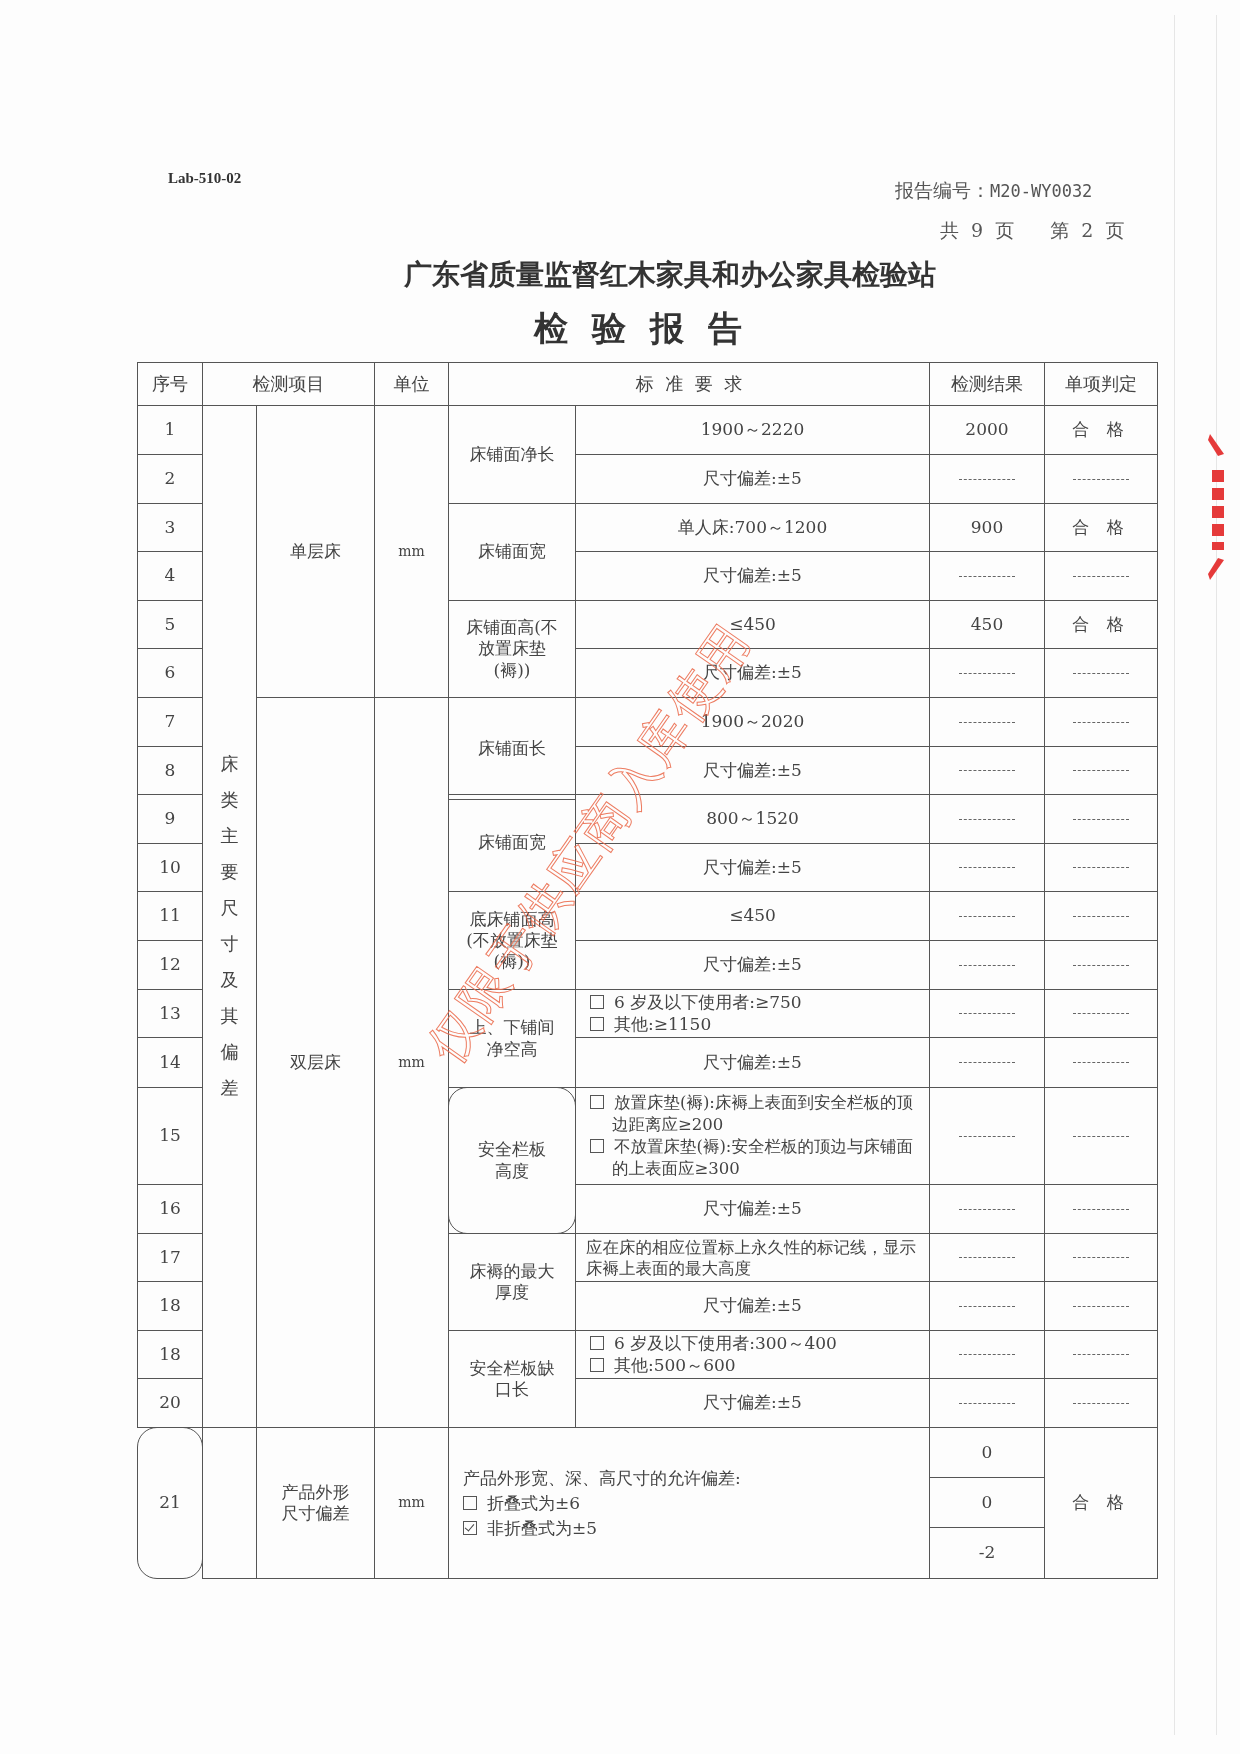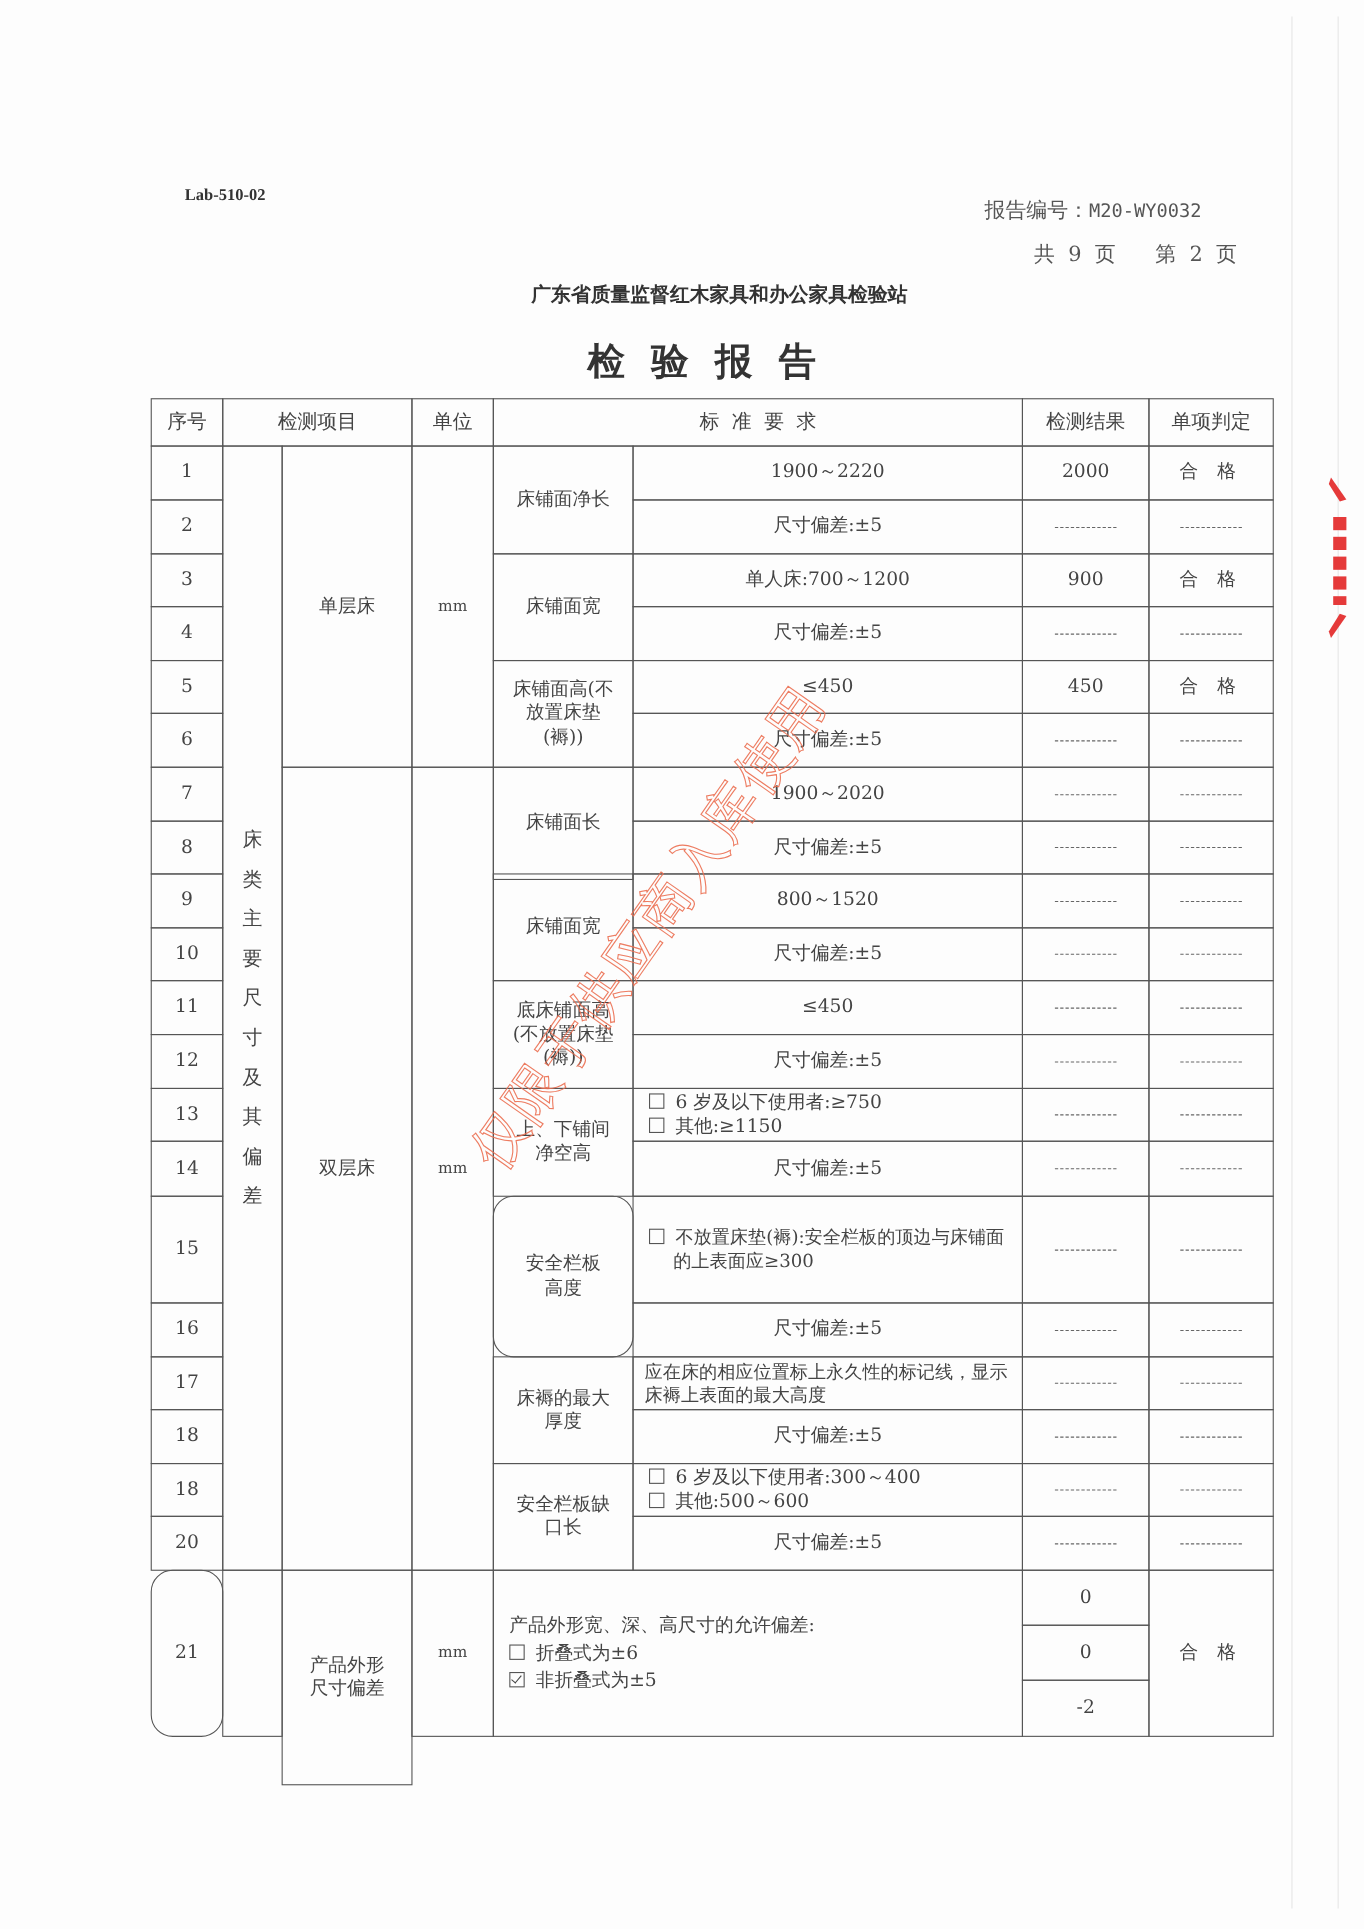--- a/index.html
+++ b/index.html
@@ -2,21 +2,21 @@
 <html><head>
 <meta charset="utf-8">
 <style>
   html, body { margin:0; padding:0; }
   body { width:1240px; height:1754px; background:#fdfdfd; position:relative; overflow:hidden;
          font-family:"DejaVu Serif","Liberation Serif",serif; color:#3a3a3a; }
   .abs { position:absolute; }
   .lab { left:168px; top:170px; font-family:"Liberation Serif",serif; font-weight:bold; font-size:15px; color:#333; }
   .report-no { left:895px; top:178px; font-size:19px; color:#555; }
   .page-no { left:940px; top:218px; font-size:19px; color:#555; word-spacing:6px; }
-  .org-title { left:344px; width:620px; top:256px; text-align:center; font-family:"DejaVu Sans",sans-serif; font-weight:bold; font-size:18px; color:#333; letter-spacing:0px; }
+  .org-title { left:360px; width:620px; top:256px; text-align:center; font-family:"DejaVu Sans",sans-serif; font-weight:bold; font-size:28px; color:#333; letter-spacing:0px; }
   .doc-title { left:500px; width:300px; top:306px; text-align:center; font-family:"DejaVu Sans",sans-serif; font-weight:bold; font-size:34px; color:#333; letter-spacing:24px; }
   .cell { position:absolute; box-sizing:border-box; border:1px solid #555; display:flex; align-items:center; justify-content:center; text-align:center; font-size:17px; color:#444; line-height:1.25; background:transparent; }
   .cell.left { justify-content:flex-start; text-align:left; padding-left:8px; }
   .hdr { font-size:18px; color:#444; }
   .vert { flex-direction:column; font-size:18px; line-height:36px; }
   .dash { display:block; width:56px; border-top:1.5px dashed #666; height:0; }
   .opt { display:block; }
   .box { display:inline-block; width:12px; height:12px; border:1px solid #555; margin-right:10px; vertical-align:-1px; position:relative; }
   .box.checked::after { content:""; position:absolute; left:3px; top:0px; width:4px; height:8px; border-right:1.5px solid #444; border-bottom:1.5px solid #444; transform:rotate(40deg); }
   .watermark { position:absolute; left:330px; top:810px; font-family:"DejaVu Serif",serif; font-size:50px; color:rgba(235,110,80,0.75); -webkit-text-stroke:1px rgba(235,110,80,0.9); color:transparent; transform:rotate(-55deg); transform-origin:center; white-space:nowrap; letter-spacing:2px; pointer-events:none; }
@@ -77,21 +77,21 @@
     <span>寸</span>
     <span>及</span>
     <span>其</span>
     <span>偏</span>
     <span>差</span>
   </div>
   <div class="cell" style="left:202px;top:1427px;width:55px;height:152px;"></div>
 
   <div class="cell" style="left:256px;top:405px;width:119px;height:293px;">单层床</div>
   <div class="cell" style="left:256px;top:697px;width:119px;height:731px;">双层床</div>
-  <div class="cell" style="left:256px;top:1427px;width:119px;height:196px;padding:12px 22px;">产品外形尺寸偏差</div>
+  <div class="cell" style="left:256px;top:1427px;width:119px;height:152px;padding:12px 22px;">产品外形尺寸偏差</div>
 
   <div class="cell" style="left:374px;top:405px;width:75px;height:293px;font-size:14px;">mm</div>
   <div class="cell" style="left:374px;top:697px;width:75px;height:731px;font-size:14px;">mm</div>
   <div class="cell" style="left:374px;top:1427px;width:75px;height:152px;font-size:14px;">mm</div>
 
   <div class="cell" style="left:448px;top:405px;width:128px;height:99px;">床铺面净长</div>
   <div class="cell" style="left:448px;top:503px;width:128px;height:98px;">床铺面宽</div>
   <div class="cell" style="left:448px;top:600px;width:128px;height:98px;padding:0 14px;">床铺面高(不放置床垫(褥))</div>
   <div class="cell" style="left:448px;top:697px;width:128px;height:103px;">床铺面长</div>
   <div class="cell" style="left:448px;top:794px;width:128px;height:98px;">床铺面宽</div>
@@ -114,20 +114,21 @@
   <div class="cell" style="left:575px;top:891px;width:355px;height:50px;">≤450</div>
   <div class="cell" style="left:575px;top:940px;width:355px;height:50px;">尺寸偏差:±5</div>
 
   <div class="cell left" style="left:575px;top:989px;width:355px;height:49px;flex-direction:column;align-items:flex-start;justify-content:center;padding-left:14px;">
     <span class="opt"><span class="box"></span><span>6 岁及以下使用者:≥750</span></span>
     <span class="opt"><span class="box"></span><span>其他:≥1150</span></span>
   </div>
   <div class="cell" style="left:575px;top:1037px;width:355px;height:51px;">尺寸偏差:±5</div>
 
   <div class="cell left" style="left:575px;top:1087px;width:355px;height:98px;flex-direction:column;align-items:flex-start;justify-content:center;padding-left:14px;padding-right:10px;font-size:16.5px;line-height:22px;">
+    <span class="opt" style="padding-left:22px;text-indent:-22px;"><span class="box"></span><span>放置床垫(褥):床褥上表面到安全栏板的顶边距离应≥200</span></span>
     <span class="opt" style="padding-left:22px;text-indent:-22px;"><span class="box"></span><span>不放置床垫(褥):安全栏板的顶边与床铺面的上表面应≥300</span></span>
   </div>
   <div class="cell" style="left:575px;top:1184px;width:355px;height:50px;">尺寸偏差:±5</div>
   <div class="cell left" style="left:575px;top:1233px;width:355px;height:49px;padding:0 8px 0 10px;font-size:16.5px;line-height:21px;">应在床的相应位置标上永久性的标记线，显示床褥上表面的最大高度</div>
   <div class="cell" style="left:575px;top:1281px;width:355px;height:50px;">尺寸偏差:±5</div>
   <div class="cell left" style="left:575px;top:1330px;width:355px;height:49px;flex-direction:column;align-items:flex-start;justify-content:center;padding-left:14px;">
     <span class="opt"><span class="box"></span><span>6 岁及以下使用者:300～400</span></span>
     <span class="opt"><span class="box"></span><span>其他:500～600</span></span>
   </div>
   <div class="cell" style="left:575px;top:1378px;width:355px;height:50px;">尺寸偏差:±5</div>

